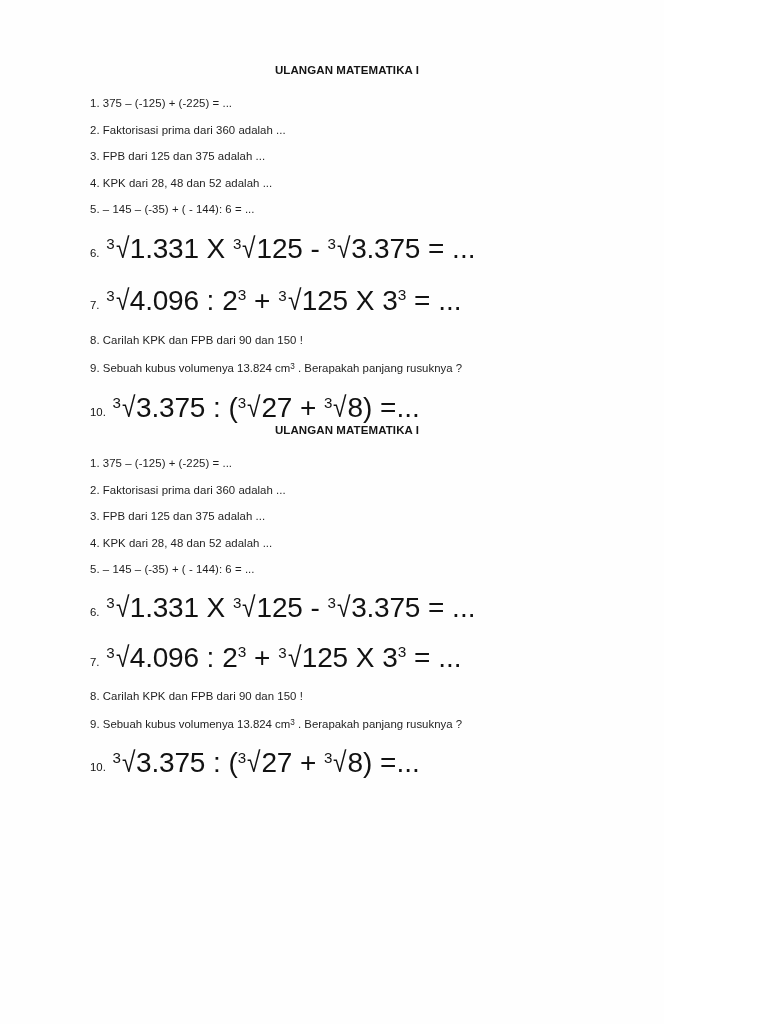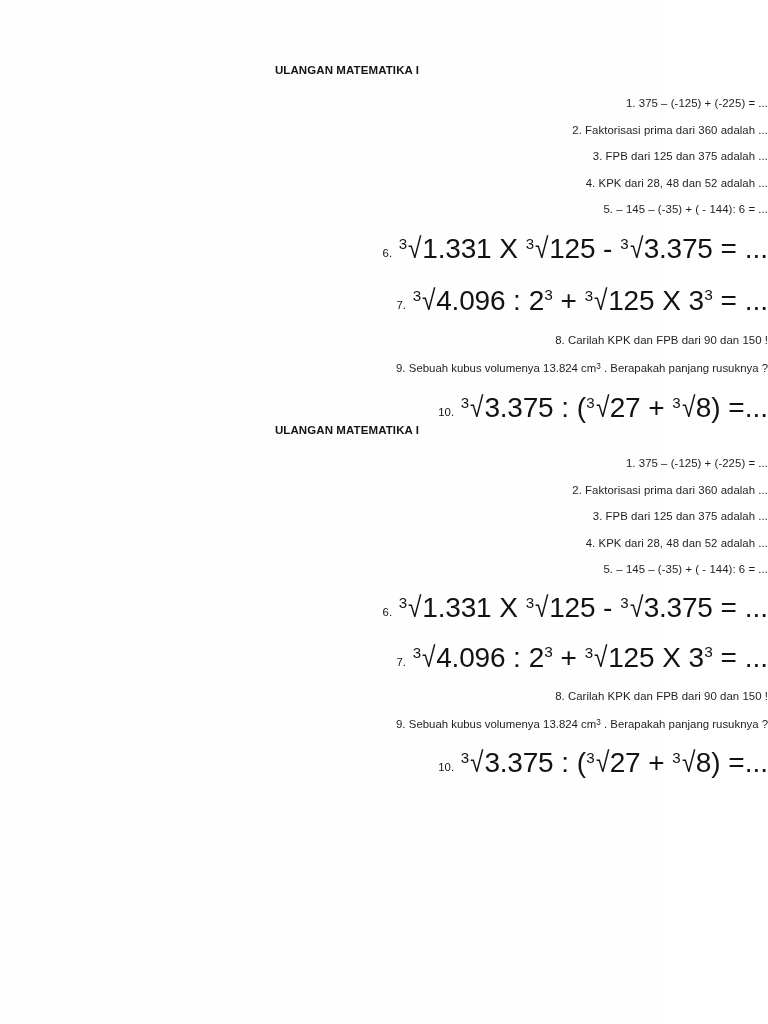--- a/index.html
+++ b/index.html
@@ -49,21 +49,20 @@
 
   .items {
     list-style: none;
     margin: 0;
     padding: 0 0 0 90px;
   }
 
   .item {
     display: block;
     white-space: nowrap;
-    text-align: right;
   }
 
   
   .item.plain {
     font-size: 11.4px;
     line-height: 26.5px;
     color: #1e1e1e;
     letter-spacing: 0.05px;
   }
   .block-2 .item.plain {

